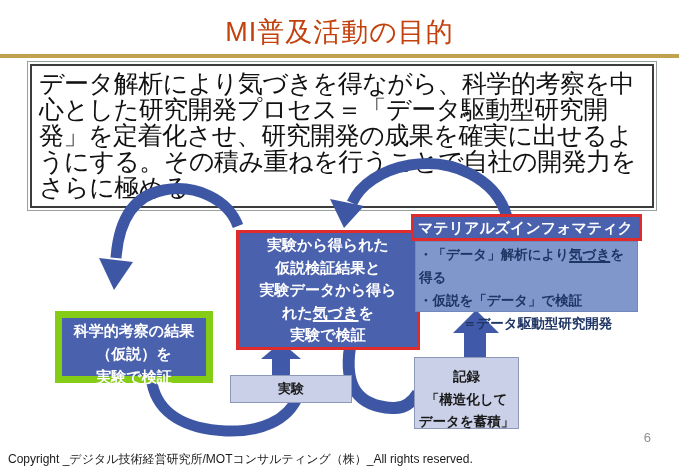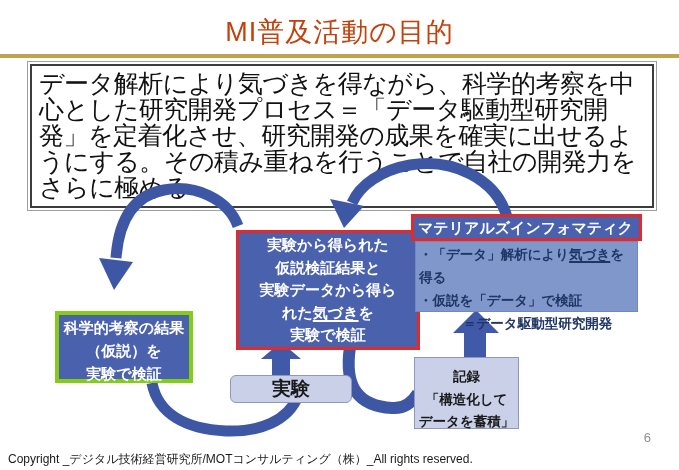--- a/index.html
+++ b/index.html
@@ -14,32 +14,32 @@
   .gold-rule{position:absolute;top:54px;left:0;width:679px;height:4px;background:#c2a24e;}
   .summary{
     position:absolute;left:30px;top:64px;width:606px;
     border:2px solid #3c3c3c;outline:1px solid #9aa09a;outline-offset:2px;
     background:#fff;padding:4px 7px 6px 7px;
     font-size:25px;line-height:26px;letter-spacing:-0.5px;color:#111;
   }
   svg.arrows{position:absolute;left:0;top:0;z-index:1;}
   .box{position:absolute;z-index:2;box-sizing:border-box;font-weight:bold;}
   .blue{background:#4a61ae;color:#fff;text-align:center;}
-  .hypothesis{left:55px;top:311px;width:138px;height:72px;border:4px solid #84cc16;
+  .hypothesis{left:55px;top:311px;width:158px;height:72px;border:7px solid #84cc16;
     font-size:15px;line-height:23px;padding-top:1px;}
   .consideration{left:236px;top:230px;width:184px;height:120px;border:3px solid #df2b2b;
     font-size:15px;line-height:22.5px;padding-top:1px;}
   .mi-header{left:411px;top:214px;width:231px;height:27px;border:3px solid #df2b2b;
     background:#4a61ae;color:#fff;font-size:15px;line-height:21px;text-align:left;padding-left:4px;}
   .mi-body{left:415px;top:241px;width:223px;height:71px;background:#8097cc;
     border:1px solid #7287bd;color:#1f3564;font-size:13.5px;line-height:23px;
     text-align:left;padding:1px 0 0 3px;}
   .mi-body .indent{margin-left:44px;}
   .light{background:#c9d0e8;border:1.5px solid #8e98bb;color:#1a1a1a;text-align:center;}
-  .experiment{left:230px;top:375px;width:122px;height:28px;font-size:19px;line-height:26px;border-radius:6px;}
+  .experiment{left:230px;top:375px;width:122px;height:28px;font-size:13px;line-height:26px;}
   .record{left:414px;top:357px;width:105px;height:72px;font-size:13.5px;line-height:22.5px;padding-top:8px;}
   .uline{text-decoration:underline;text-underline-offset:2px;text-decoration-thickness:1.5px;}
   .copyright{position:absolute;left:8px;top:451px;font-size:12px;color:#1a1a1a;z-index:2;}
   .pagenum{position:absolute;right:28px;top:430px;font-size:13px;color:#909090;z-index:2;}
 </style>
 </head>
 <body>
 
 <div class="slide">
 

